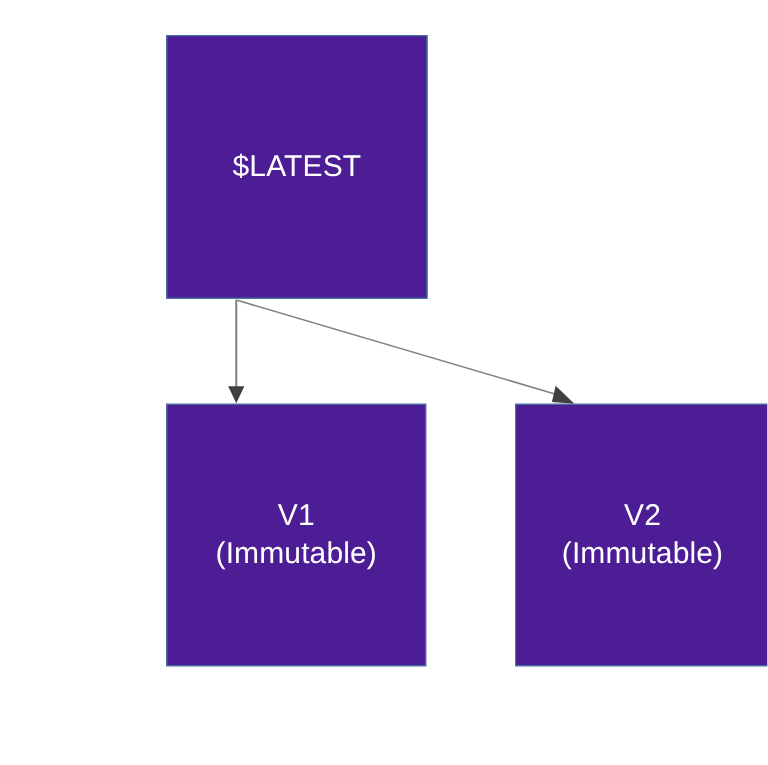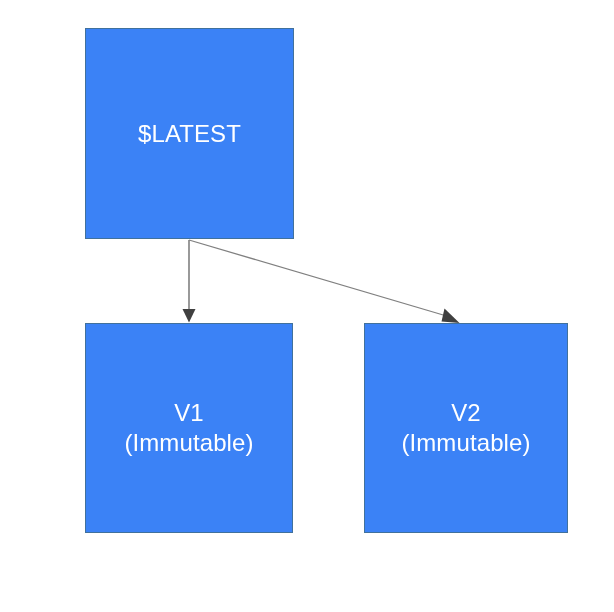--- a/index.html
+++ b/index.html
@@ -22,34 +22,35 @@
     position: absolute;
     left: 0;
     top: 0;
     width: 614px;
     height: 612px;
     pointer-events: none;
   }
   .node {
     position: absolute;
     box-sizing: border-box;
-    background: #3b82f6;
+    background: #4c1d95;
     border: 1px solid #41719C;
     display: flex;
     flex-direction: column;
     align-items: center;
     justify-content: center;
     color: #ffffff;
     font-family: "Liberation Sans", sans-serif;
     font-size: 24px;
     font-weight: 400;
     line-height: 1.25;
     text-align: center;
     letter-spacing: 0.1px;
     z-index: 2;
+    margin-left: 48px;
   }
   .node-line {
     display: block;
     white-space: nowrap;
   }
   #node-latest {
     left: 85px;
     top: 28px;
     width: 209px;
     height: 211px;

